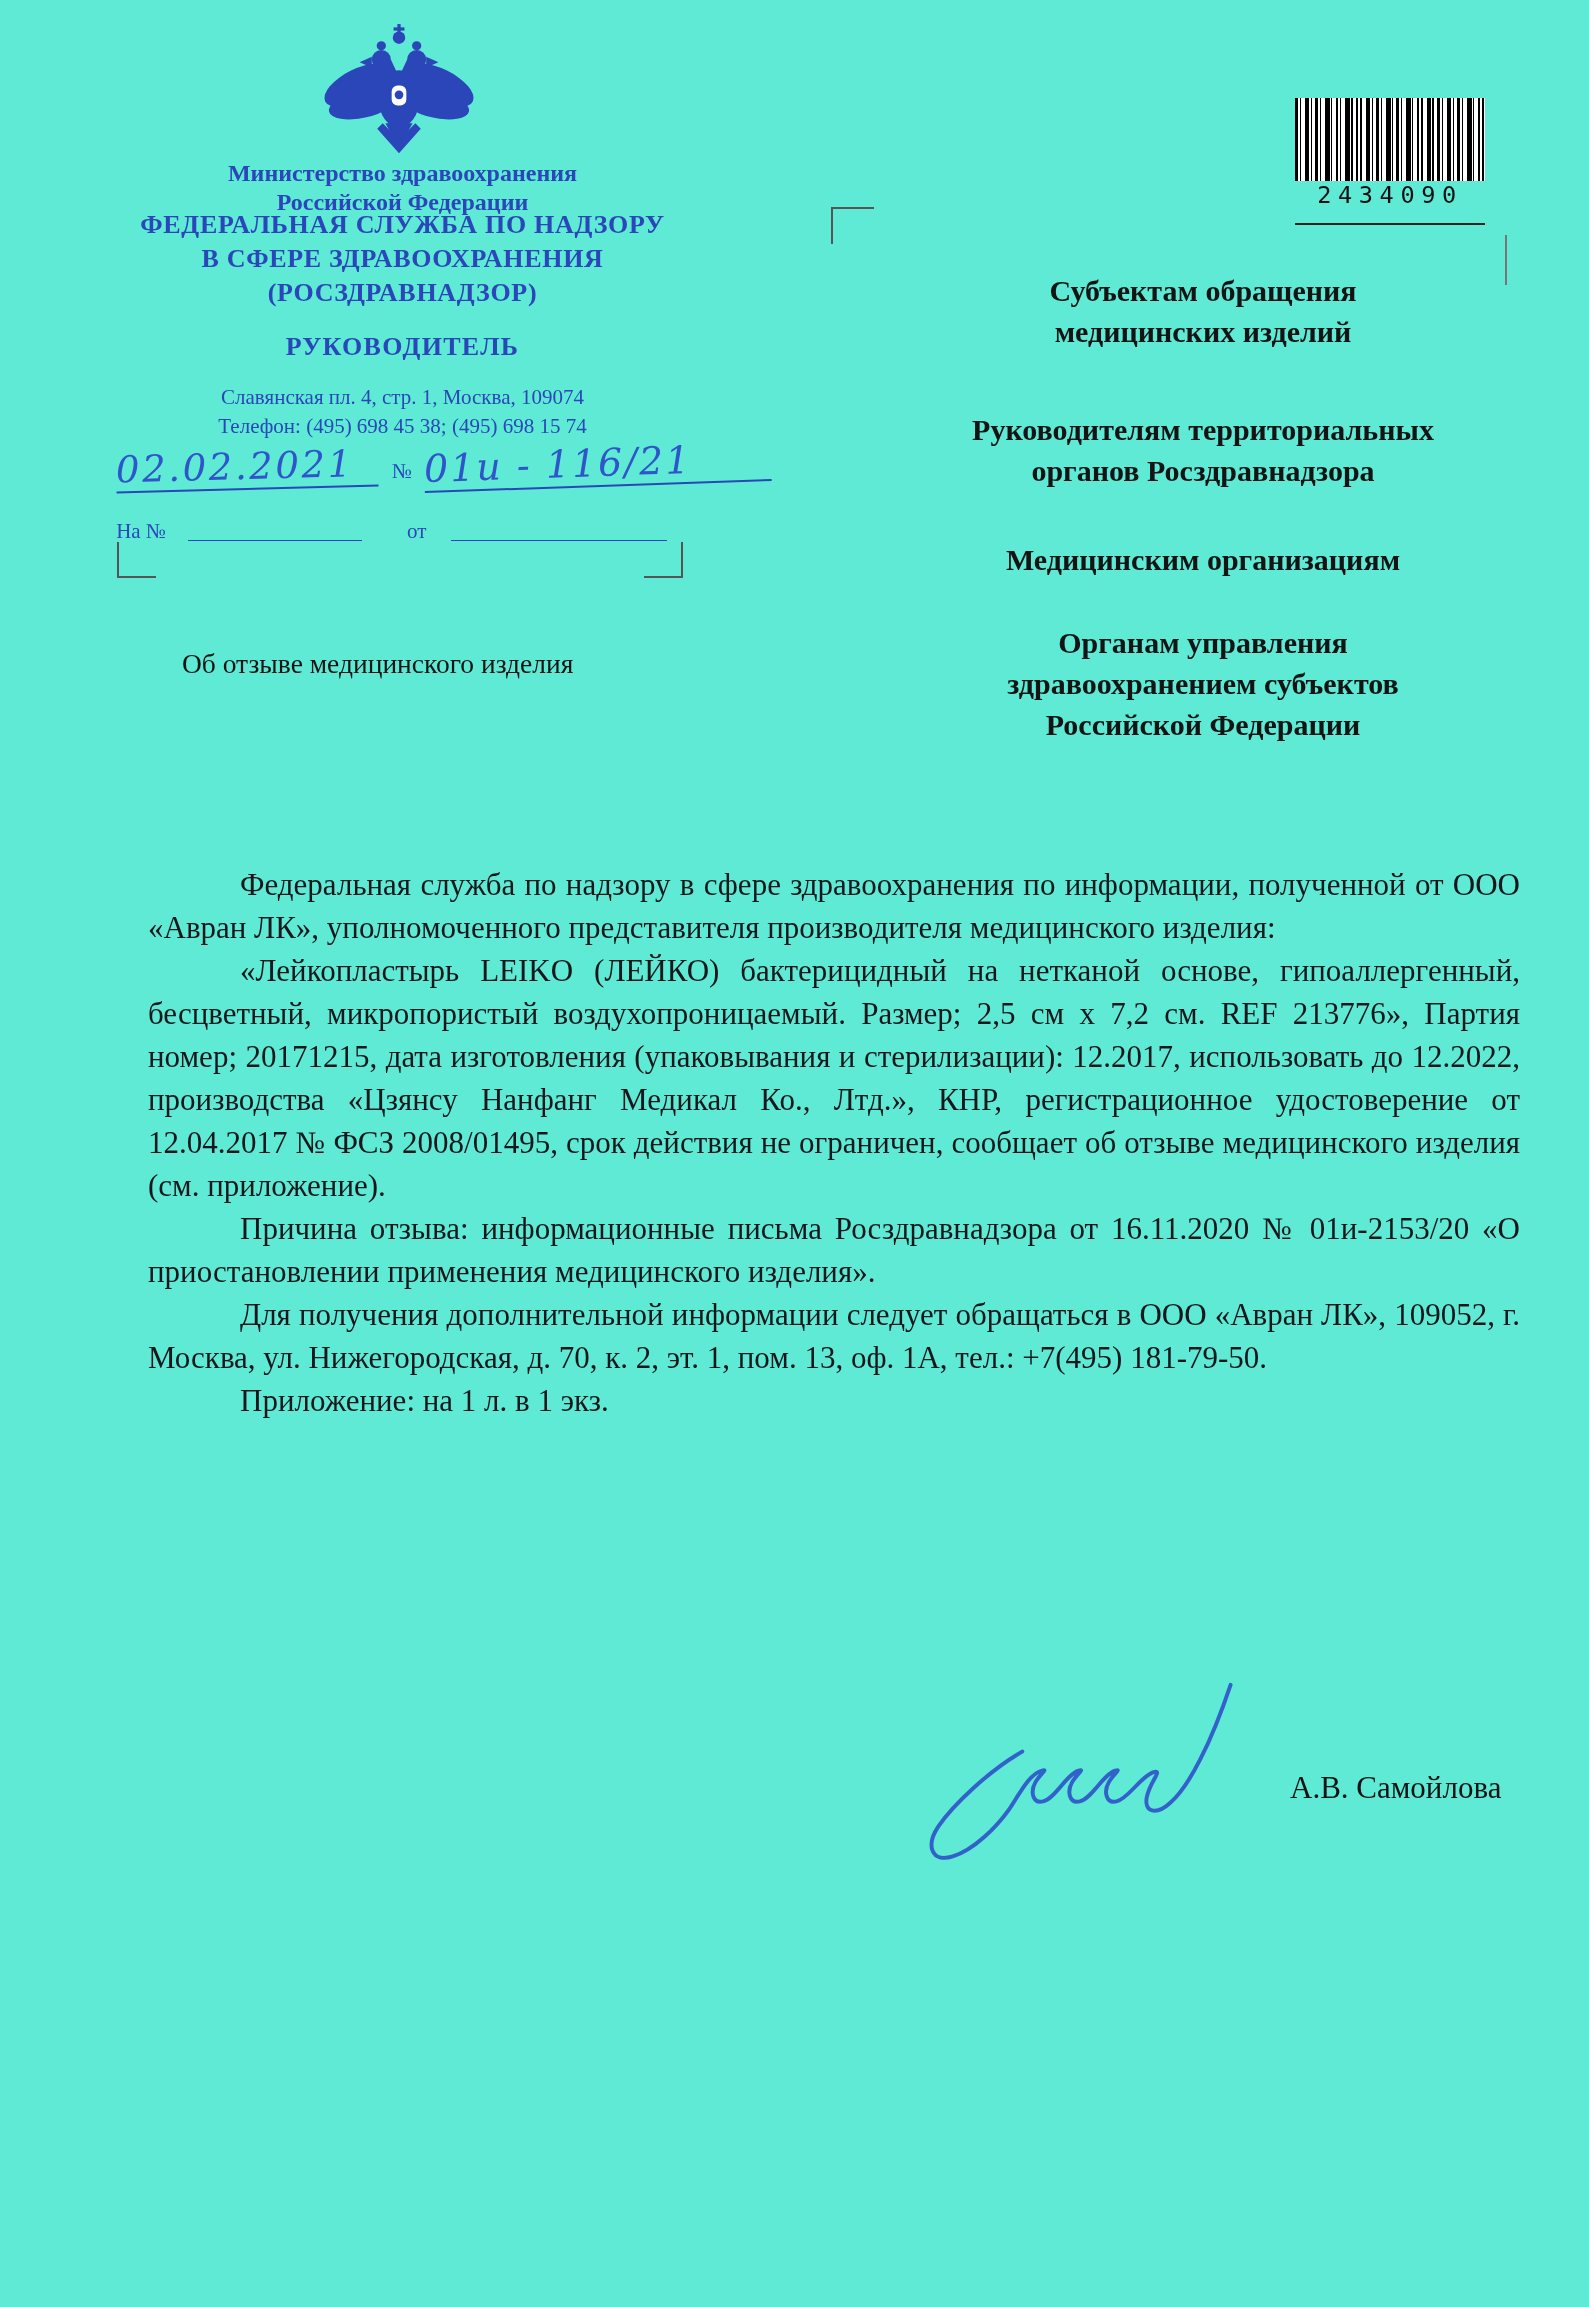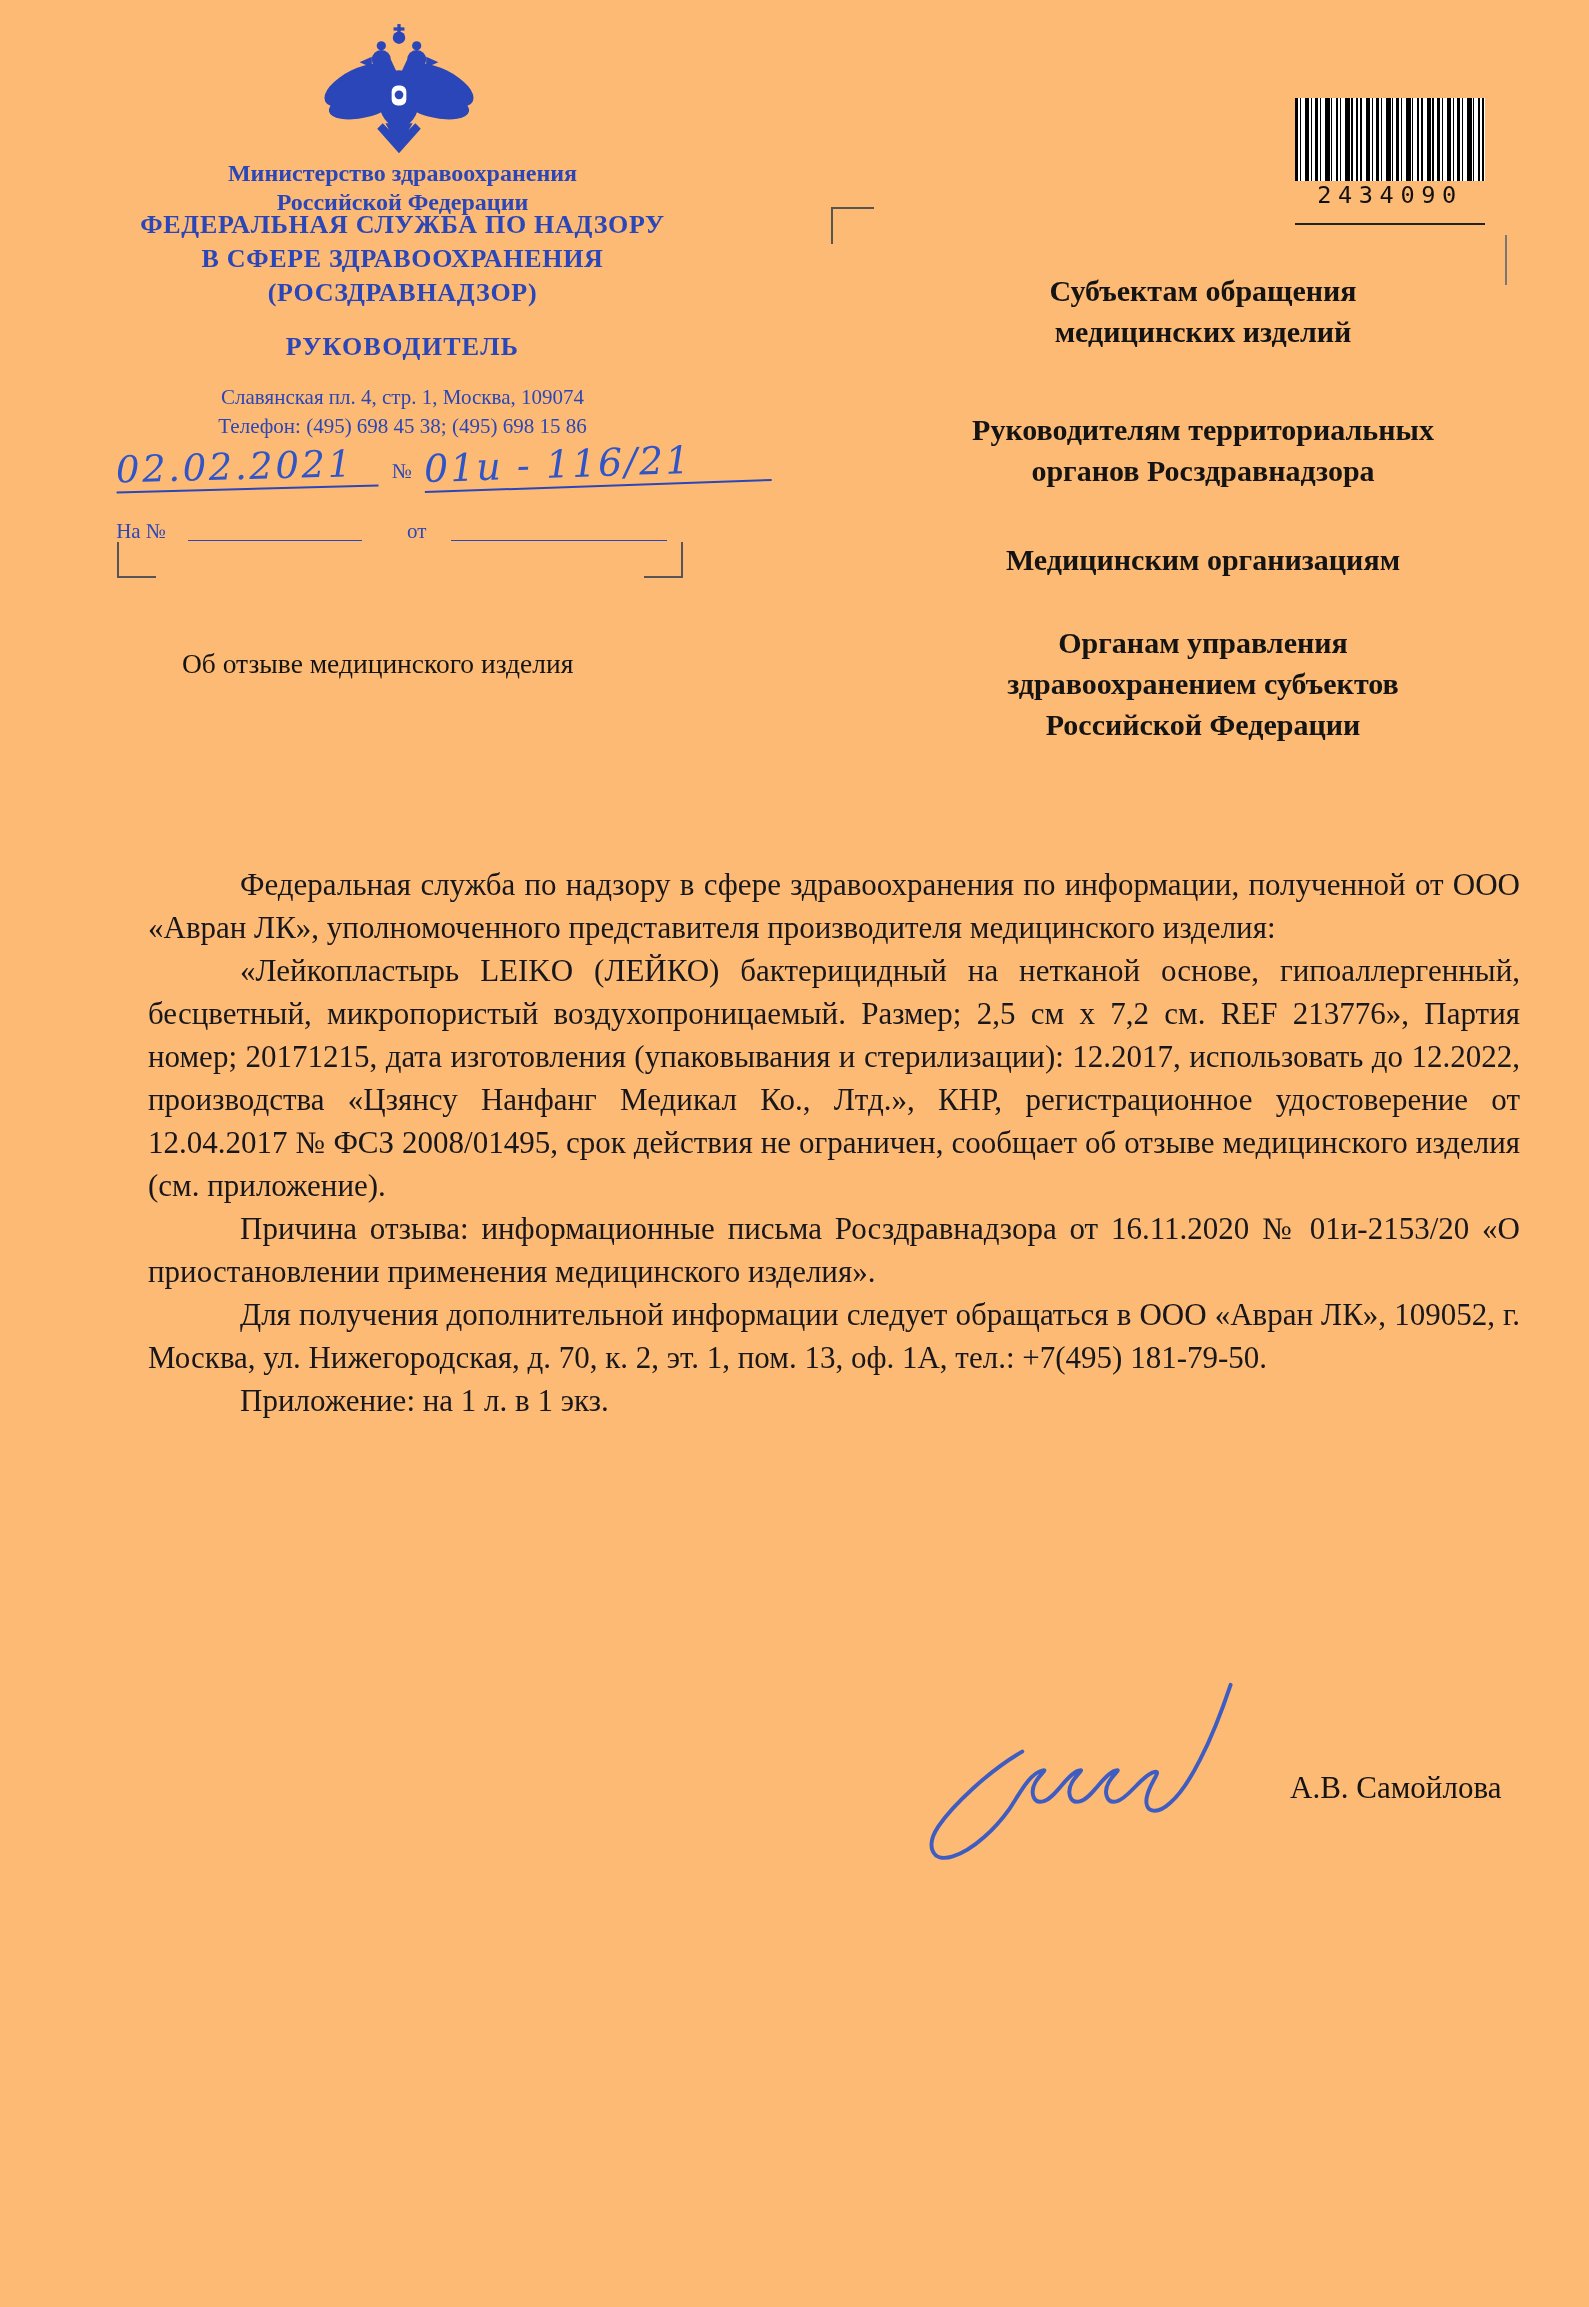--- a/index.html
+++ b/index.html
@@ -1,19 +1,19 @@
 <!DOCTYPE html>
 <html style="font-size:10.5px"><head>
 <meta charset="utf-8">
 <style>
   html,body{margin:0;padding:0;background:#ffffff;}
   .page{
     position:relative;
     width:1589px;height:2307px;
-    background:#fdba74;
+    background:#5eead4;
     font-family:"Liberation Serif", serif;
     color:#17171c;
     overflow:hidden;
   }
   
   .letterhead{position:absolute;left:111px;top:0;width:583px;text-align:center;color:#2a46b8;}
   .emblem{position:absolute;left:317px;top:19.7px;width:164px;height:136px;}
   .ministry{position:absolute;left:0;top:159px;width:100%;font-weight:bold;font-size:24px;line-height:29px;}
   .service{position:absolute;left:0;top:208px;width:100%;font-weight:bold;font-size:26px;line-height:34px;letter-spacing:0.7px;}
   .role{position:absolute;left:0;top:332px;width:100%;font-weight:bold;font-size:26px;letter-spacing:1.3px;}
@@ -96,21 +96,21 @@
       <div>Российской Федерации</div>
     </div>
     <div class="service">
       <div>ФЕДЕРАЛЬНАЯ СЛУЖБА ПО НАДЗОРУ</div>
       <div>В СФЕРЕ ЗДРАВООХРАНЕНИЯ</div>
       <div>(РОСЗДРАВНАДЗОР)</div>
     </div>
     <div class="role">РУКОВОДИТЕЛЬ</div>
     <div class="hq">
       <div>Славянская пл. 4, стр. 1, Москва, 109074</div>
-      <div>Телефон: (495) 698 45 38; (495) 698 15 86</div>
+      <div>Телефон: (495) 698 45 38; (495) 698 15 74</div>
     </div>
 
     <div class="dateRow">
       <div class="hand handDate">02.02.2021</div>
       <div class="numSign">№</div>
       <div class="hand handNum">01и - 116/21</div>
     </div>
 
     <div class="refRow">
       <span class="refLabel">На №</span>

